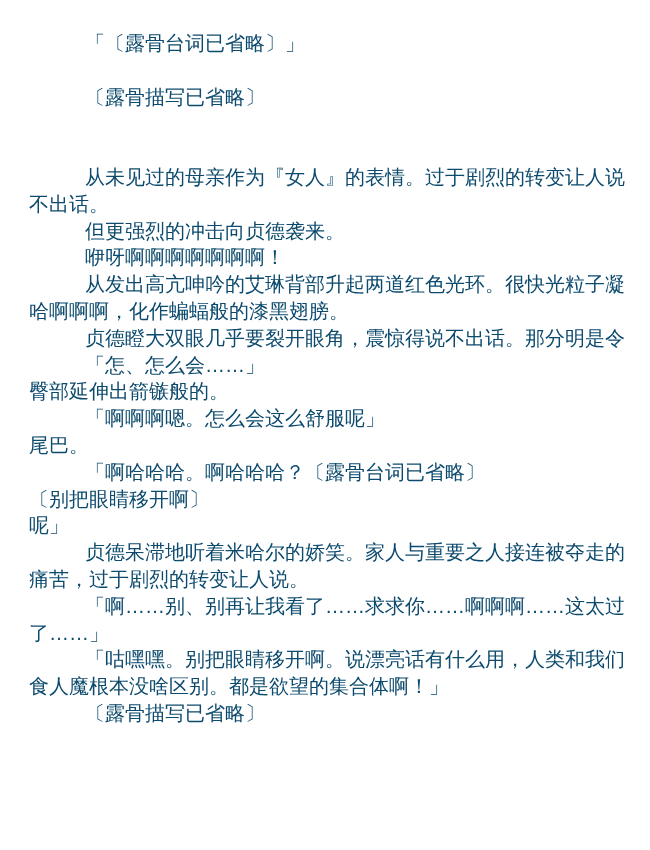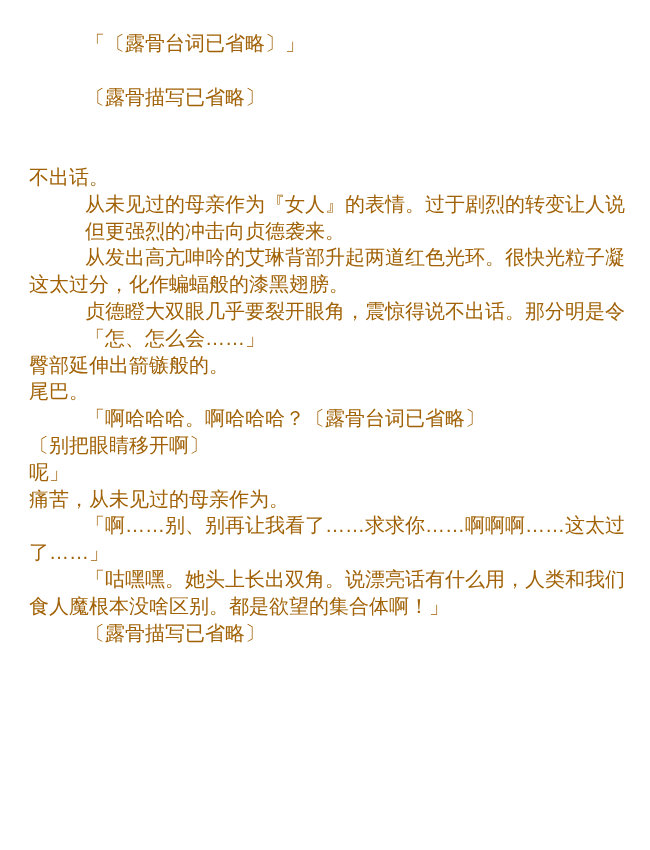--- a/index.html
+++ b/index.html
@@ -17,53 +17,56 @@
     height: 850px;
     background: #ffffff;
     box-sizing: border-box;
   }
   .text-area {
     box-sizing: border-box;
     padding: 30px 25px 0 29px;
     font-family: "Liberation Sans", sans-serif;
     font-size: 20px;
     line-height: 26.8px;
-    color: #a16207;
+    color: #0c4a6e;
   }
   .line {
     height: 26.8px;
     white-space: nowrap;
     overflow: hidden;
   }
   .line.first {
     padding-left: 56px;
   }
 </style>
 </head>
 <body>
 
 <div class="page">
   <div class="text-area" id="text-root">
       <div class="line first">「〔露骨台词已省略〕」</div>
       <div class="line"></div>
       <div class="line first">〔露骨描写已省略〕</div>
       <div class="line"></div>
       <div class="line"></div>
+      <div class="line first">从未见过的母亲作为『女人』的表情。过于剧烈的转变让人说</div>
       <div class="line">不出话。</div>
-      <div class="line first">从未见过的母亲作为『女人』的表情。过于剧烈的转变让人说</div>
       <div class="line first">但更强烈的冲击向贞德袭来。</div>
+      <div class="line first">咿呀啊啊啊啊啊啊啊！</div>
       <div class="line first">从发出高亢呻吟的艾琳背部升起两道红色光环。很快光粒子凝</div>
-      <div class="line">这太过分，化作蝙蝠般的漆黑翅膀。</div>
+      <div class="line">哈啊啊啊，化作蝙蝠般的漆黑翅膀。</div>
       <div class="line first">贞德瞪大双眼几乎要裂开眼角，震惊得说不出话。那分明是令</div>
       <div class="line first">「怎、怎么会……」</div>
       <div class="line">臀部延伸出箭镞般的。</div>
+      <div class="line first">「啊啊啊嗯。怎么会这么舒服呢」</div>
       <div class="line">尾巴。</div>
       <div class="line first">「啊哈哈哈。啊哈哈哈？〔露骨台词已省略〕</div>
       <div class="line">〔别把眼睛移开啊〕</div>
       <div class="line">呢」</div>
-      <div class="line">痛苦，从未见过的母亲作为。</div>
+      <div class="line first">贞德呆滞地听着米哈尔的娇笑。家人与重要之人接连被夺走的</div>
+      <div class="line">痛苦，过于剧烈的转变让人说。</div>
       <div class="line first">「啊……别、别再让我看了……求求你……啊啊啊……这太过分</div>
       <div class="line">了……」</div>
-      <div class="line first">「咕嘿嘿。她头上长出双角。说漂亮话有什么用，人类和我们</div>
+      <div class="line first">「咕嘿嘿。别把眼睛移开啊。说漂亮话有什么用，人类和我们</div>
       <div class="line">食人魔根本没啥区别。都是欲望的集合体啊！」</div>
       <div class="line first">〔露骨描写已省略〕</div>
     </div>
 </div>
 
 </body></html>

